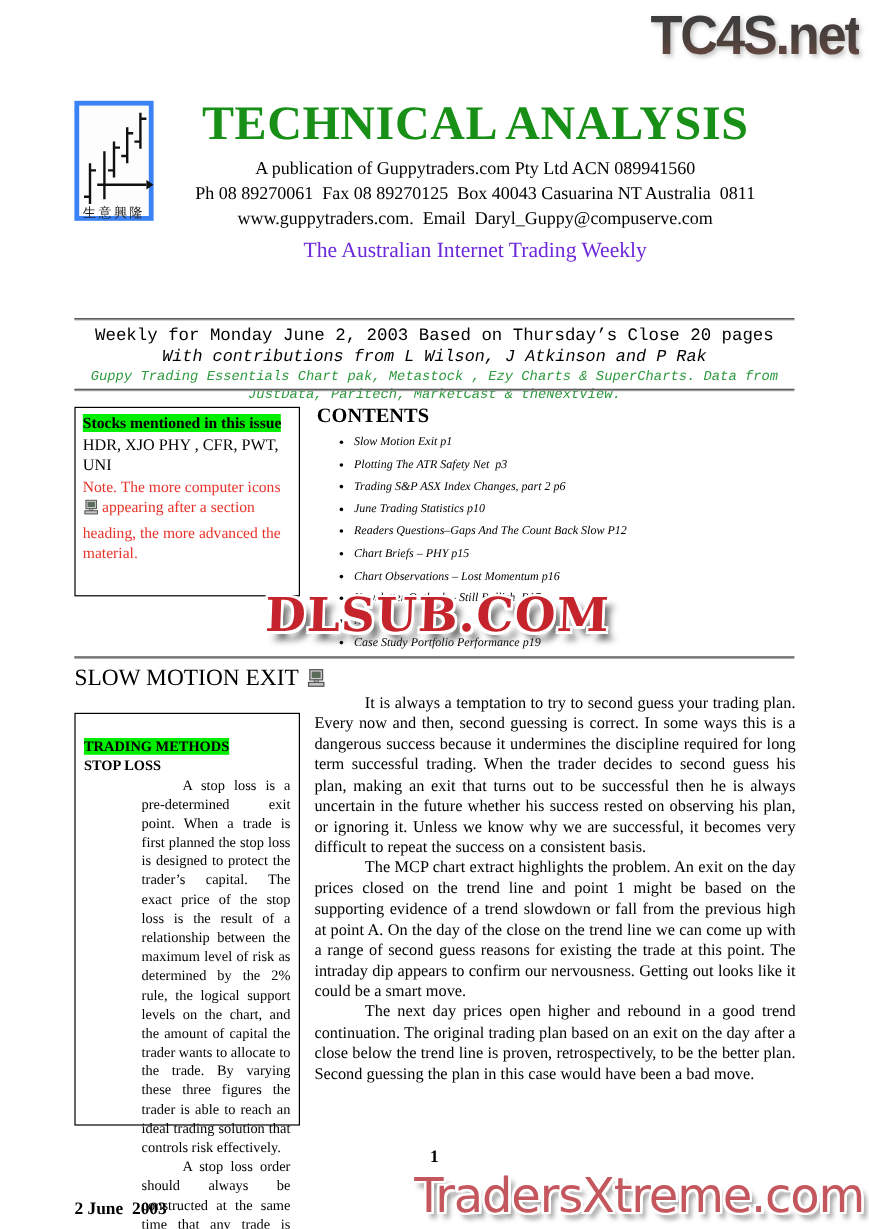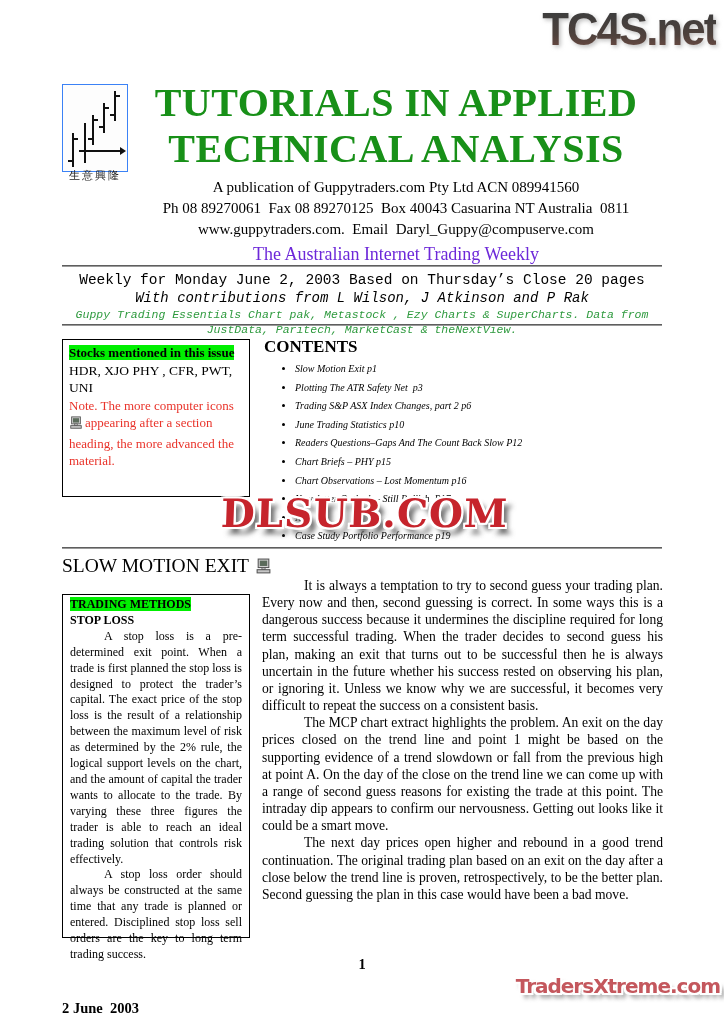--- a/index.html
+++ b/index.html
@@ -24,31 +24,31 @@
   .wm-dlsub {
     position:absolute; left:221px; top:490px; z-index:10;
     font-family:"DejaVu Serif", serif; font-weight:bold;
     font-size:39px; letter-spacing:1px; color:#c6242c; transform:skewX(-2deg);
     text-shadow:-2px -2px 0 #fff, 2px -2px 0 #fff, -2px 2px 0 #fff, 2px 2px 0 #fff,
                 -2px 0 0 #fff, 2px 0 0 #fff, 0 -2px 0 #fff, 0 2px 0 #fff,
                 6px 7px 5px rgba(70,70,70,0.8);
   }
   .wm-tx {
     position:absolute; right:4px; top:974px; z-index:20;
-    font-family:"DejaVu Sans", sans-serif; font-weight:bold;
-    font-size:20px; letter-spacing:-1px; color:#c4575d;
+    font-family:"DejaVu Sans", sans-serif; font-weight:normal;
+    font-size:40px; letter-spacing:-1px; color:#c4575d;
     text-shadow:-2px -2px 0 #fff, 2px -2px 0 #fff, -2px 2px 0 #fff, 2px 2px 0 #fff,
                 -2px 0 0 #fff, 2px 0 0 #fff, 0 -2px 0 #fff, 0 2px 0 #fff,
                 4px 5px 4px rgba(110,110,110,0.8);
   }
 
   
   .logo-box {
-    position:absolute; left:62px; top:84px; width:66px; height:88px;
-    border:1px solid #3b82f6; background:#fdfdfd; text-align:center;
+    position:absolute; left:62px; top:84px; width:66px; height:100px;
+    border:4px solid #3b82f6; background:#fdfdfd; text-align:center;
   }
   .logo-box svg { display:block; margin:2px auto 0 auto; }
   .logo-caption { font-size:11px; letter-spacing:2px; color:#222; line-height:13px; }
 
   .header-center { position:absolute; left:128px; top:80px; width:536px; text-align:center; }
   .masthead { font-weight:bold; color:#189018; font-size:40px; line-height:46px; letter-spacing:0.5px; }
   .publine  { font-size:15px; line-height:21px; white-space:pre;text-align:center; }
   .pub-first { margin-top:5px; }
   .tagline  { font-size:18px; line-height:24px; color:#6d28d9; margin-top:2px; }
 
@@ -76,24 +76,24 @@
   .contents-heading { font-weight:bold; font-size:17px; line-height:21px; }
   .contents ul { list-style:disc; margin:3px 0 0 0; padding-left:31px; }
   .contents li { font-size:10px; line-height:18.6px; white-space:pre;font-style:italic; }
 
   
   .article-heading { position:absolute; left:62px; top:555px; font-weight:normal; font-size:19.5px; }
   .article-heading svg { vertical-align:-3px; margin-left:6px; }
 
   .trading-box {
     position:absolute; left:62px; top:594px; width:188px; height:344px;
-    border:1px solid #000; padding:2px 7px; font-size:12px; line-height:15.9px;
+    border:1px solid #000; padding:20px 7px; font-size:12px; line-height:15.9px;
   }
   .trading-box .bold { font-weight:bold; }
-  .trading-box p { text-align:justify; text-indent:34px; }
+  .trading-box p { text-align:justify; text-indent:34px;margin-left:48px; }
 
   .article-body { position:absolute; left:262px; top:577px; width:401px; }
   .article-body p { font-size:13.6px; line-height:17.15px; text-align:justify; text-indent:42px; }
 
   
   .footer-date { position:absolute; left:62px; top:1000px; font-weight:bold; font-size:14.5px; white-space:pre; }
   .footer-page { position:absolute; left:62px; top:956px; width:600px; text-align:center; font-weight:bold; font-size:14.5px; }
 </style>
 </head>
 <body>
@@ -119,21 +119,20 @@
         <line x1="51" y1="4" x2="51" y2="34"></line>
           <line x1="46" y1="28" x2="51" y2="28"></line>
           <line x1="51" y1="9" x2="56" y2="9"></line>
       </g>
       <polygon points="56,60 62,64 56,68" fill="#111"></polygon>
     </svg>
     <div class="logo-caption">生意興隆</div>
   </div>
 
   <div class="header-center">
-    <div class="masthead">TUTORIALS IN APPLIED</div>
     <div class="masthead">TECHNICAL ANALYSIS</div>
     <div class="publine pub-first">A publication of Guppytraders.com Pty Ltd ACN 089941560</div>
     <div class="publine">Ph 08 89270061  Fax 08 89270125  Box 40043 Casuarina NT Australia  0811</div>
     <div class="publine">www.guppytraders.com.  Email  Daryl_Guppy@compuserve.com</div>
     <div class="tagline">The Australian Internet Trading Weekly</div>
   </div>
 
   <div class="rule" id="rule1"></div>
 
   <div class="issue-info">

